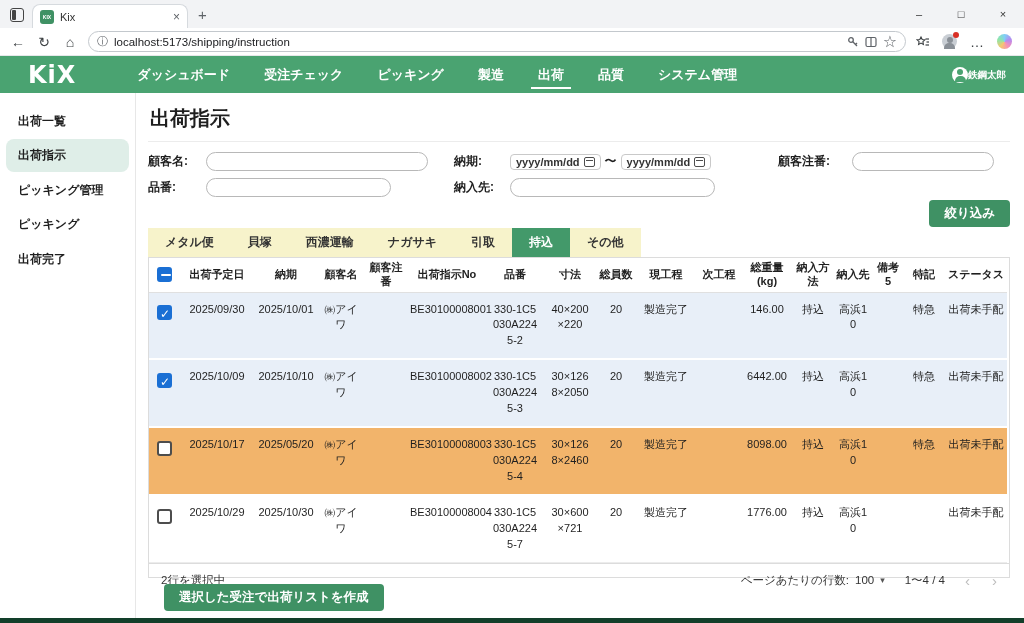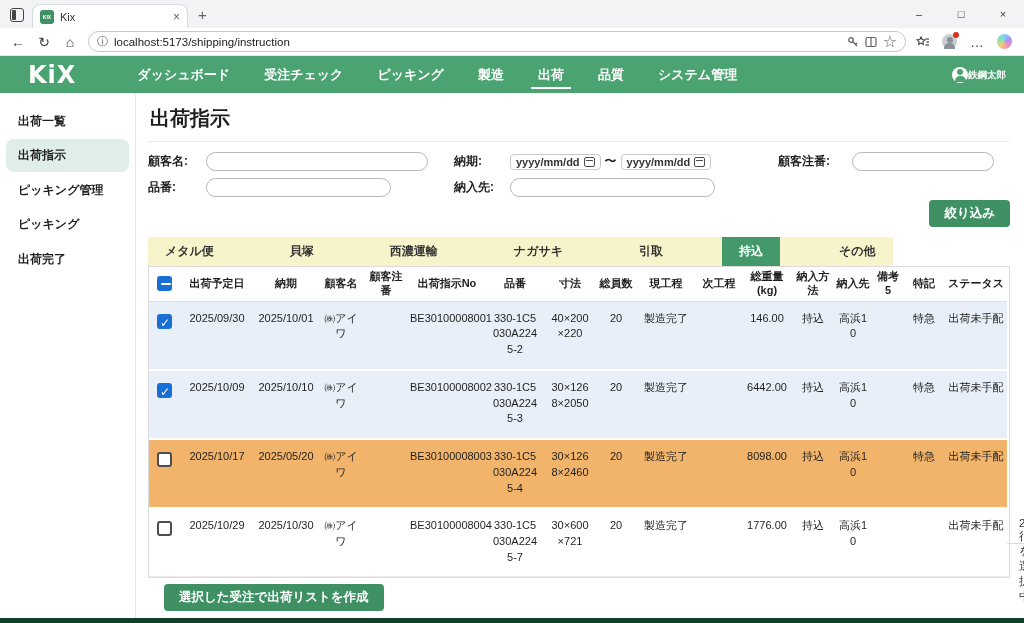--- a/index.html
+++ b/index.html
@@ -55,25 +55,25 @@
   .filters { display:grid; grid-template-columns:58px 248px 56px 268px 74px 150px; row-gap:7px; margin-top:10px; align-items:center; font-size:12px; font-weight:bold; }
   .inp { height:19px; border:1.5px solid #b8b8b8; border-radius:10px; background:#fff; outline:none; padding:0 8px; font-size:11px; font-family:inherit; }
   .w220 { width:222px; } .w185 { width:185px; } .w140 { width:142px; } .w205 { width:205px; }
   .dates { display:flex; align-items:center; gap:4px; }
   .datebox { border:1.5px solid #c9c9c9; border-radius:4px; padding:1px 5px; font-size:11px; font-weight:bold; color:#333; display:flex; align-items:center; gap:4px; }
   .cal { width:11px; height:10px; border:1.2px solid #4d4d4d; border-radius:2px; position:relative; }
   .cal::after { content:""; position:absolute; left:1px; right:1px; top:2.5px; border-top:1.2px solid #4d4d4d; }
   .filter-actions { display:flex; justify-content:flex-end; margin-top:3px; }
   .btn { background:#3f9164; color:#fff; border:none; border-radius:4px; font-weight:bold; font-size:12.5px; padding:5px 15px; font-family:inherit; }
 
-  .tabs { display:flex; width:max-content; background:#f7f3cb; margin-top:10px;gap:42px; }
+  .tabs { display:flex; width:max-content; background:#f7f3cb; margin-top:1px; }
   .tab { font-size:12px; font-weight:bold; color:#333; padding:6px 17px; }
   .tab.active { background:#43996a; color:#fff; }
 
-  .panel { border:1px solid #dcdcdc; flex:1; min-height:0; display:flex; flex-direction:row; }
+  .panel { border:1px solid #dcdcdc; flex:1; min-height:0; display:flex; flex-direction:column; }
   table { border-collapse:collapse; table-layout:fixed; width:858px; font-size:11px; }
   th { font-weight:bold; padding:3px 2px; height:32px; vertical-align:middle; text-align:center; white-space:pre-line; line-height:1.25; border-bottom:1px solid #e0e0e0; }
   td { text-align:center; vertical-align:top; padding:9px 3px; white-space:pre-line; line-height:1.45; border-bottom:1px solid #ececec; }
   tbody tr { height:50px; }
   tr.selected td { background:#e8eff8; border-bottom:2px solid #fff; }
   tr.flagged td { background:#f2b46b; border-bottom:2px solid #fff; }
   .cb { display:inline-block; width:15px; height:15px; border:2px solid #4d4d4d; border-radius:3px; background:#fff; position:relative; vertical-align:middle; }
   .cb.checked { background:#1a6fd4; border-color:#1a6fd4; }
   .cb.checked::after { content:"\2713"; position:absolute; left:1.5px; top:-1px; color:#fff; font-size:12px; font-weight:bold; }
   .cb.indeterminate { background:#1a6fd4; border-color:#1a6fd4; }

